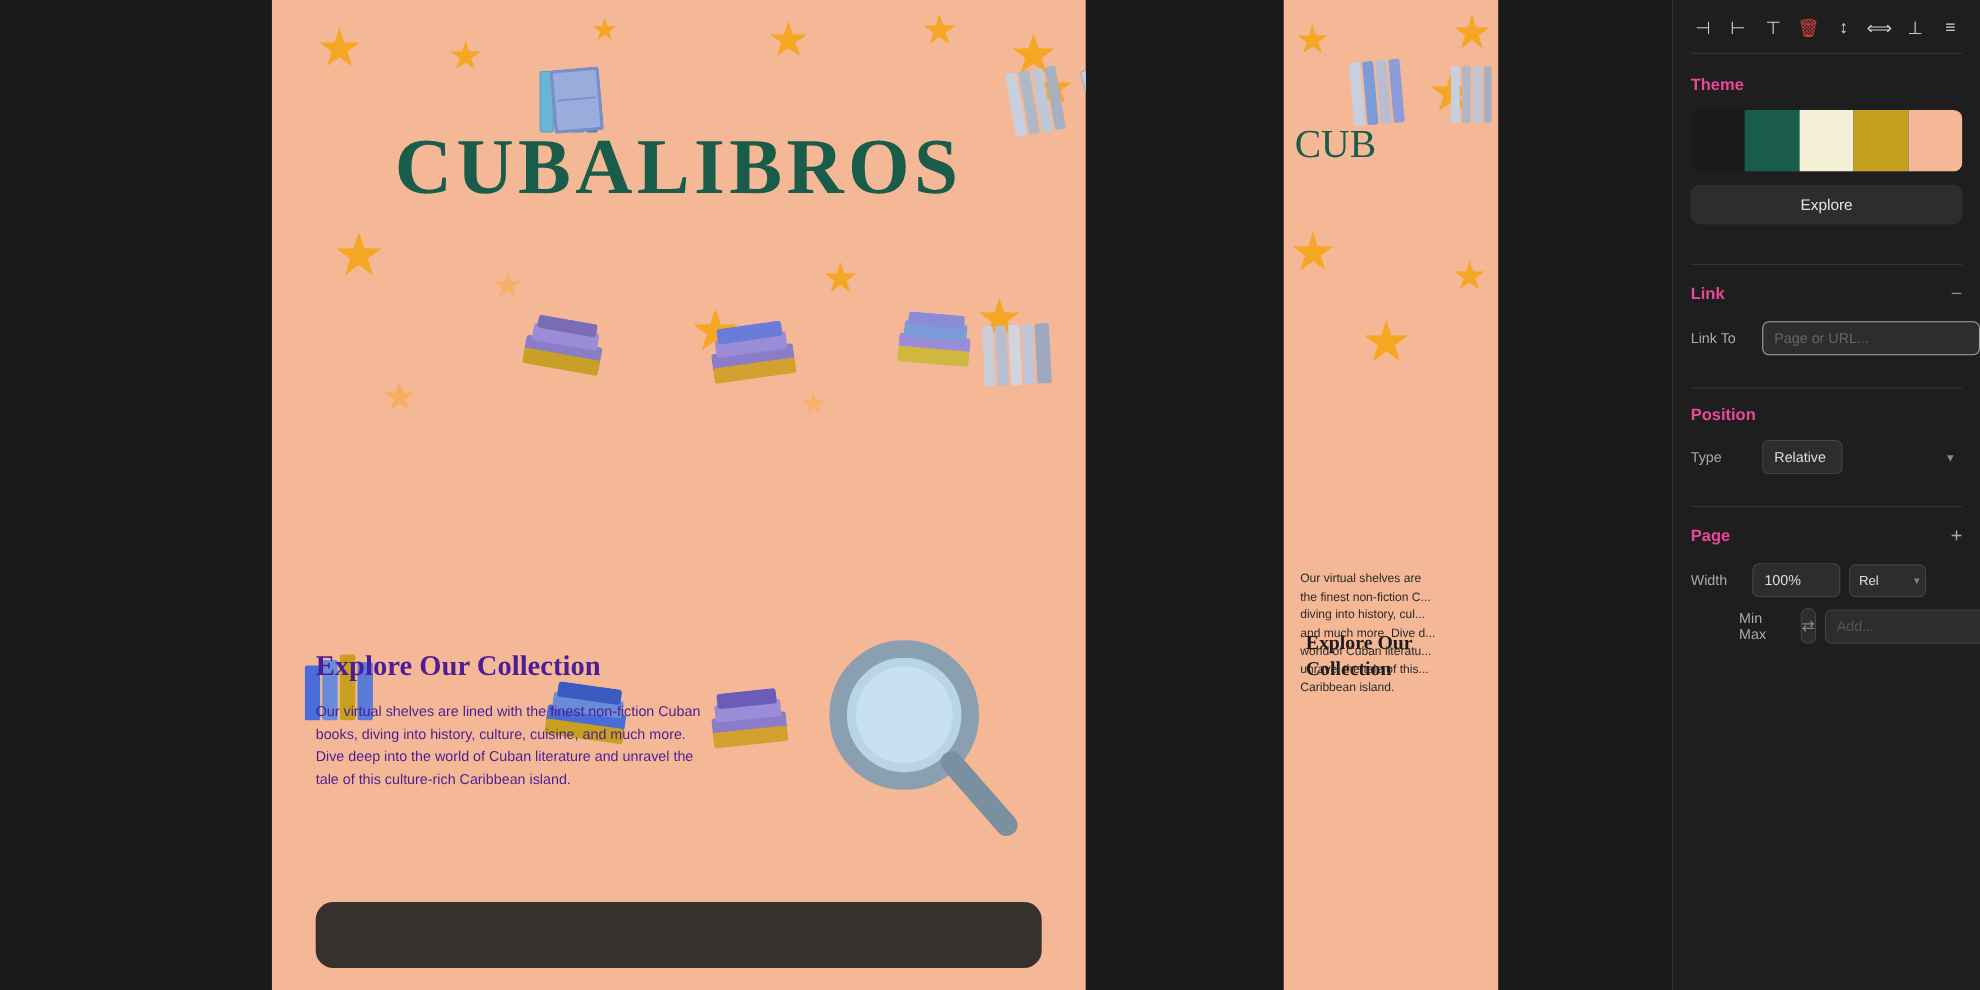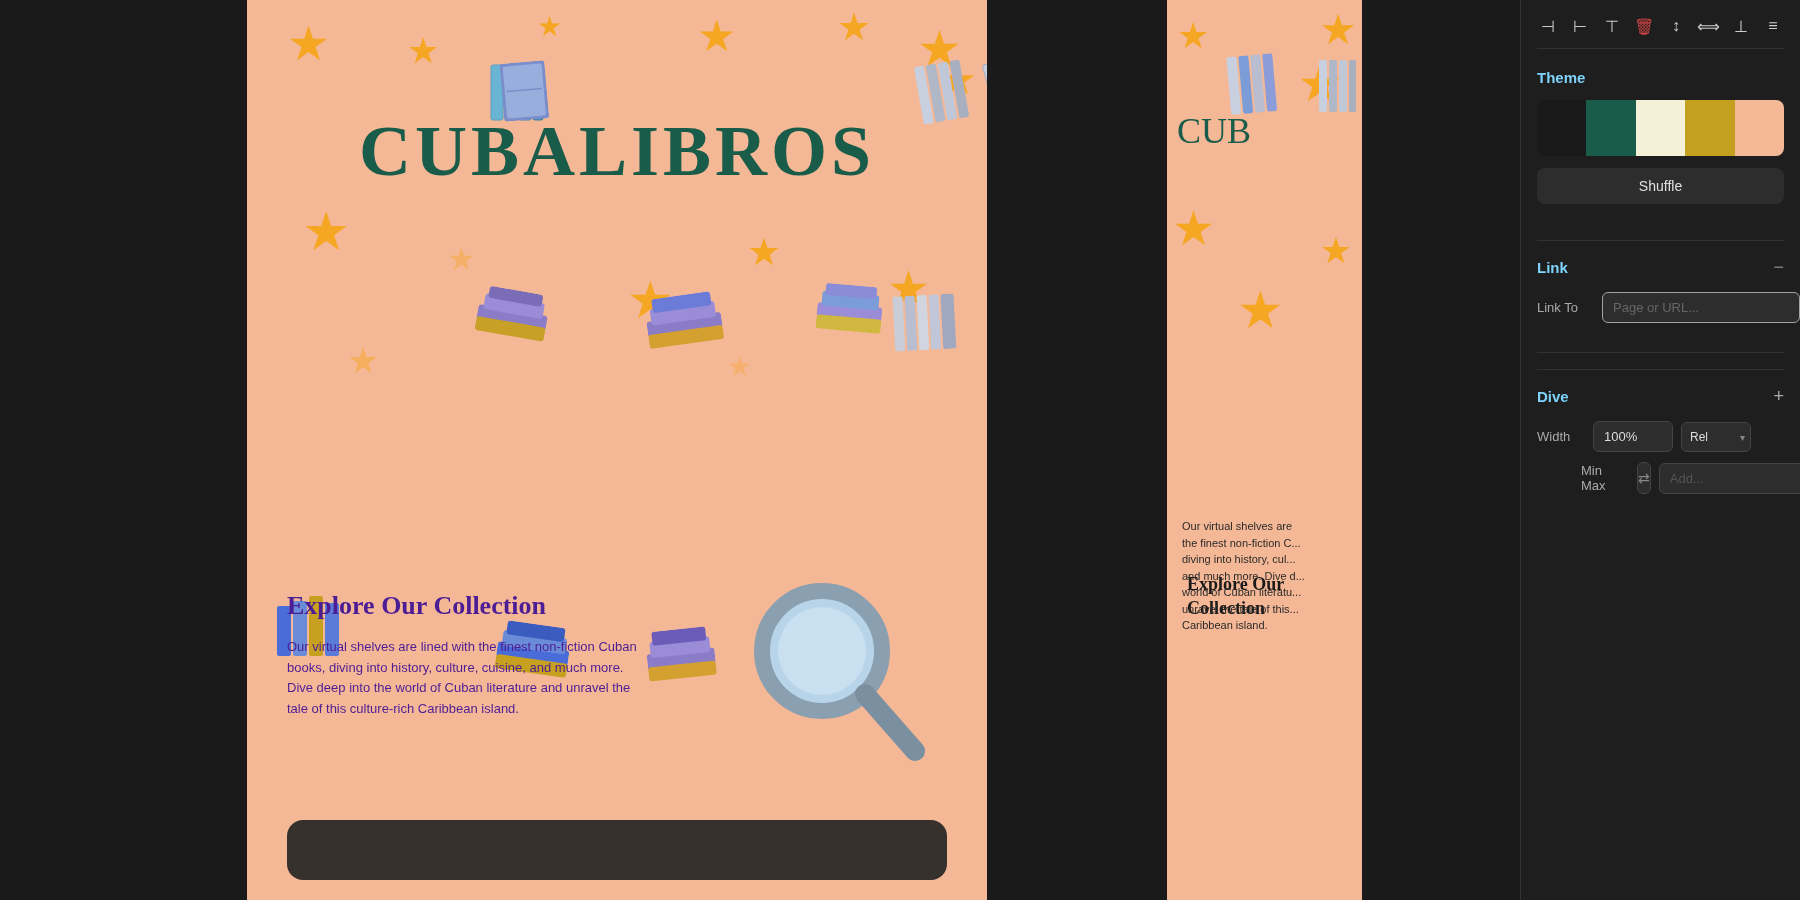--- a/index.html
+++ b/index.html
@@ -140,21 +140,21 @@
     
     .section-header {
       display: flex;
       align-items: center;
       justify-content: space-between;
       margin-bottom: 14px;
       margin-top: 8px;
     }
 
     .section-title {
-      color: #7dd3fc;
+      color: #ec4899;
       font-size: 15px;
       font-weight: 600;
     }
 
     .section-collapse {
       color: #888;
       font-size: 18px;
       cursor: pointer;
     }
 
@@ -626,46 +626,63 @@
   </div>
 
   <div class="theme-palette">
     <div class="palette-swatch" style="background:#1a1a1a;"></div>
     <div class="palette-swatch" style="background:#1a5c4a;"></div>
     <div class="palette-swatch" style="background:#f5f0d8;"></div>
     <div class="palette-swatch" style="background:#c4a020;"></div>
     <div class="palette-swatch" style="background:#f5b896;"></div>
   </div>
 
-  <button class="shuffle-btn">Shuffle</button>
+  <button class="shuffle-btn">Explore</button>
 
   <div class="divider"></div>
 
   
   <div class="link-section">
     <div class="section-header">
       <span class="section-title">Link</span>
       <span class="section-collapse">−</span>
     </div>
     <div class="field-row">
       <span class="field-label">Link To</span>
       <input class="field-input" type="text" placeholder="Page or URL..." style="">
     </div>
   </div>
 
   <div class="divider"></div>
 
   
+  <div class="position-section">
+    <div class="section-header">
+      <span class="section-title">Position</span>
+    </div>
+    <div class="field-row">
+      <span class="field-label">Type</span>
+      <div class="dropdown-wrapper">
+        <select class="dropdown">
+          <option>Relative</option>
+          <option>Static</option>
+          <option>Absolute</option>
+          <option>Fixed</option>
+          <option>Sticky</option>
+        </select>
+      </div>
+    </div>
+  </div>
 
   <div class="divider"></div>
 
   
   <div class="size-section">
     <div class="size-header">
-      <span class="section-title">Dive</span>
+      <span class="section-title">Page</span>
       <span class="size-add">+</span>
     </div>
 
     <div class="size-row">
       <span class="size-label">Width</span>
       <input class="size-value" type="text" value="100%" style="">
       <div class="size-dropdown-wrapper">
         <select class="size-dropdown">
           <option>Rel</option>
           <option>Px</option>

